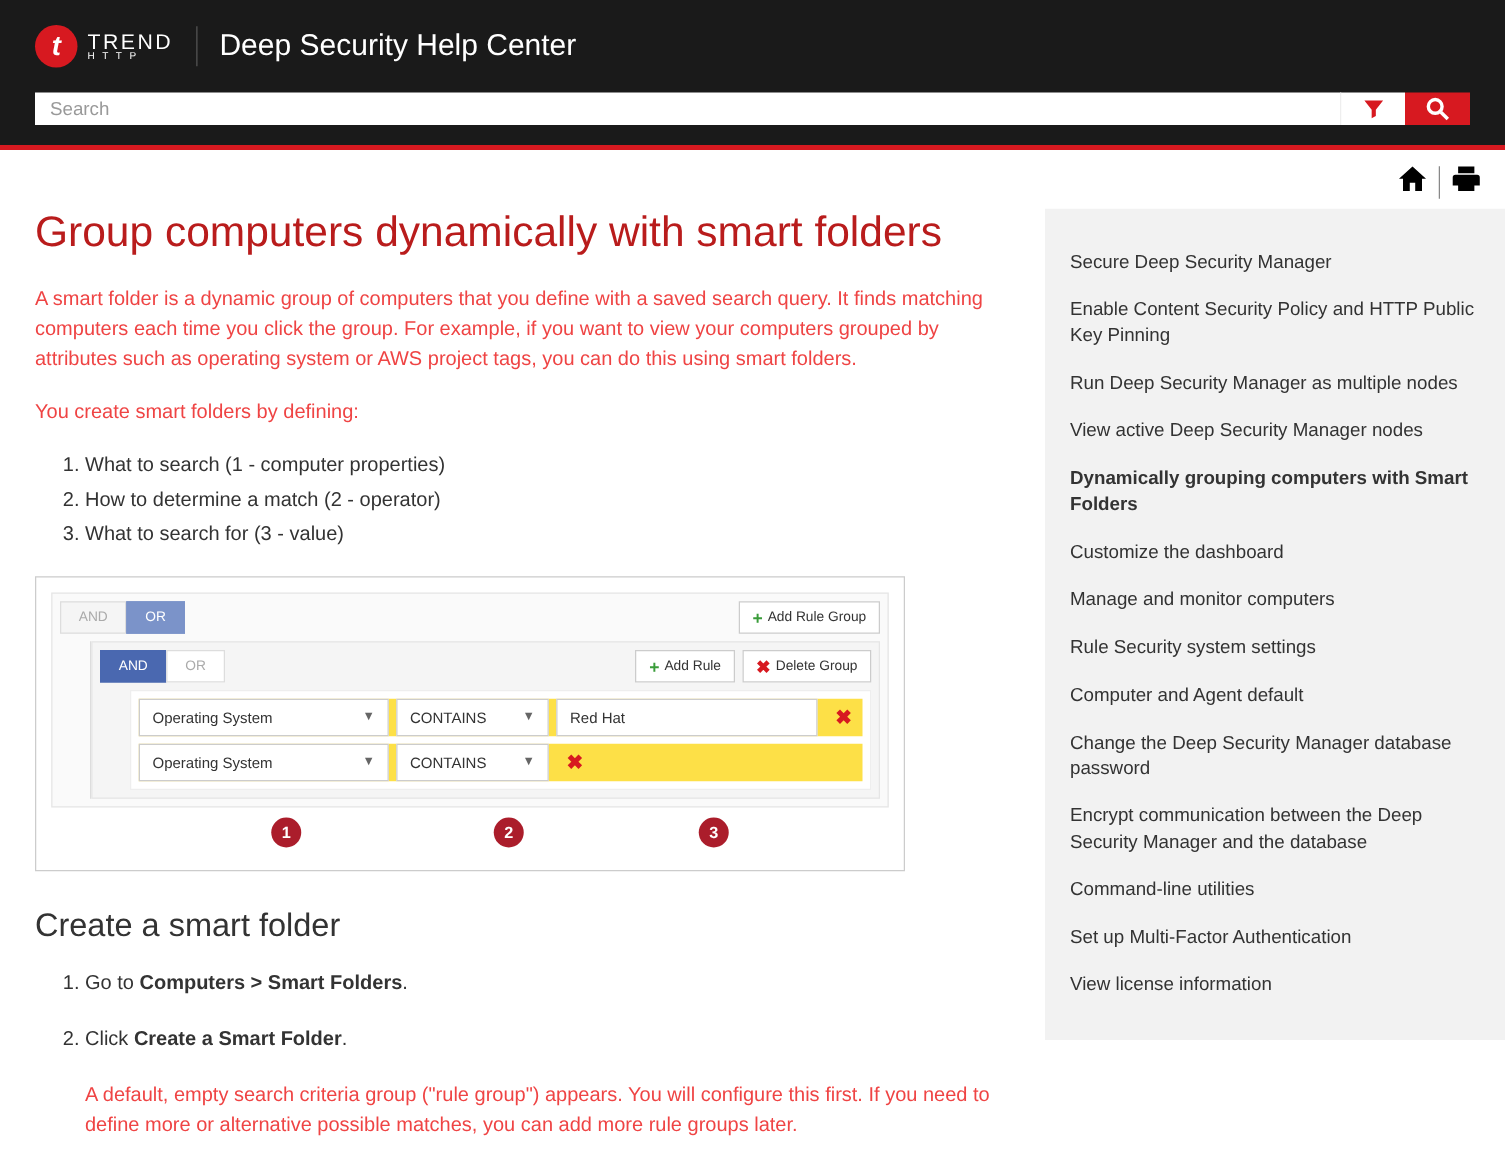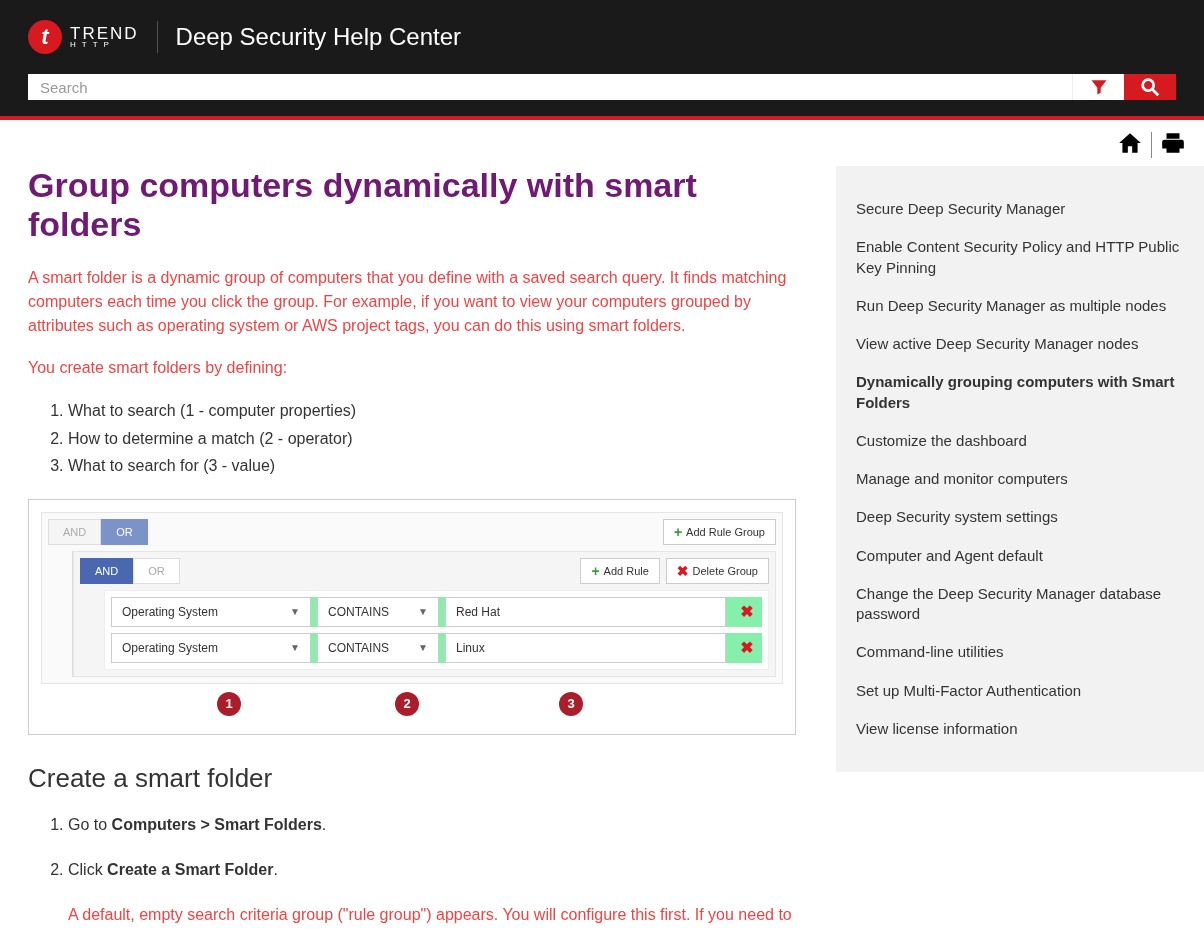--- a/index.html
+++ b/index.html
@@ -32,46 +32,46 @@
   .util-row { display: flex; justify-content: flex-end; gap: 8px; padding: 10px 18px 0 0; align-items: center; }
   .util-sep { width: 1px; height: 26px; background: #888; }
   
   
   .layout { display: flex; gap: 30px; padding: 6px 0 30px 28px; align-items: flex-start; }
   .content { flex: 1; min-width: 0; }
   .sidebar { width: 368px; background: #f2f2f2; padding: 24px 20px; font-size: 15px; }
   .sidebar-item { color: #333; padding: 9px 0; cursor: pointer; line-height: 1.35; }
   .sidebar-item.active { font-weight: bold; }
   
-  h1.page-title { font-size: 34px; font-weight: 700; color: #701a75; margin-bottom: 22px; }
+  h1.page-title { font-size: 34px; font-weight: 400; color: #b91c1c; margin-bottom: 22px; }
   .content p { font-size: 16px; line-height: 1.5; color: #ef4444; margin-bottom: 18px; }
   .content ol { padding-left: 40px; margin-bottom: 20px; }
   .content ol li { font-size: 16px; line-height: 1.6; color: #333; margin-bottom: 2px; }
   .content ol.steps li { margin-bottom: 20px; }
   
   
-  .rule-figure { border: 1px solid #ccc; padding: 12px; width: 768px; margin-bottom: 28px; position: relative; font-size: 12px; }
+  .rule-figure { border: 1px solid #ccc; padding: 12px; width: 696px; margin-bottom: 28px; position: relative; font-size: 12px; }
   .outer-group { background: #fafafa; border: 1px solid #e5e5e5; padding: 6px; }
   .og-head { display: flex; justify-content: space-between; align-items: center; margin-bottom: 6px; }
   .logic-toggle { display: flex; }
   .logic-btn { padding: 6px 14px; font-size: 11px; border: 1px solid #ddd; cursor: pointer; background: #fff; color: #aaa; }
   .logic-btn.greyed { background: #f5f5f5; }
   .logic-btn.blue { background: #7b93c9; color: #fff; border-color: #7b93c9; }
   .logic-btn.darkblue { background: #4a68b0; color: #fff; border-color: #4a68b0; }
   .mini-btn { display: inline-flex; align-items: center; gap: 4px; padding: 5px 10px; border: 1px solid #ccc; background: #fff; font-size: 11px; cursor: pointer; color: #333; }
   .plus { color: #3a9c3a; font-weight: bold; font-size: 14px; line-height: 1; }
   .xred { color: #d71920; font-weight: bold; font-size: 14px; line-height: 1; }
   
   .inner-block { margin-left: 24px; border-left: 1px solid #ddd; padding-left: 0; position: relative; }
   .inner-group { background: #f5f5f5; border: 1px solid #e5e5e5; padding: 6px; }
   .ig-head { display: flex; justify-content: space-between; align-items: center; margin-bottom: 6px; }
   .ig-head-actions { display: flex; gap: 6px; }
   
   .rules-area { background:#fff; border:1px solid #eee; padding:6px; margin-left: 24px; }
-  .rule-row { display: flex; gap: 6px; align-items: center; margin-bottom: 6px; background:#86efac; }
+  .rule-row { display: flex; gap: 6px; align-items: center; margin-bottom: 6px; background:#fde047; }
   .rule-row:last-child { margin-bottom: 0; }
   .sel { flex: 0 0 auto; border: 1px solid #ccc; background: #fff; padding: 7px 10px; display: flex; justify-content: space-between; align-items: center; font-size: 12px; color:#333; }
   .sel.w1 { width: 200px; }
   .sel.w2 { width: 122px; }
   .txt { flex: 1; border: 1px solid #ccc; padding: 7px 10px; font-size: 12px; background: #fff; color:#333; width: 180px; }
   .del-rule { width: 30px; height: 30px; display: flex; align-items: center; justify-content: center; color: #d71920; font-weight: bold; font-size: 16px; cursor: pointer; }
   .caret { font-size: 10px; color:#666; }
   
   .bubbles { position: relative; height: 30px; margin-top: 8px; }
   .bubble { position: absolute; width: 24px; height: 24px; border-radius: 50%; background: #ab1d2b; color:#fff; display:flex; align-items:center; justify-content:center; font-size:13px; font-weight:bold; top:0; }
@@ -187,21 +187,20 @@
               </div>
               <div class="rule-row">
                 <div class="sel w1">
                     <span>Operating System</span>
                     <span class="caret">▼</span>
                   </div>
                 <div class="sel w2">
                     <span>CONTAINS</span>
                     <span class="caret">▼</span>
                   </div>
-                <div class="txt">Linux</div>
                 <div class="del-rule">
                     <span>✖</span>
                   </div>
               </div>
             </div>
           </div>
         </div>
       </div>
       <div class="bubbles">
         <div class="bubble b1">1</div>
@@ -223,20 +222,21 @@
   </div>
 
   <div class="sidebar">
     <div class="sidebar-item">Secure Deep Security Manager</div>
     <div class="sidebar-item">Enable Content Security Policy and HTTP Public Key Pinning</div>
     <div class="sidebar-item">Run Deep Security Manager as multiple nodes</div>
     <div class="sidebar-item">View active Deep Security Manager nodes</div>
     <div class="sidebar-item active">Dynamically grouping computers with Smart Folders</div>
     <div class="sidebar-item">Customize the dashboard</div>
     <div class="sidebar-item">Manage and monitor computers</div>
-    <div class="sidebar-item">Deep Security system settings</div>
+    <div class="sidebar-item">Rule Security system settings</div>
     <div class="sidebar-item">Computer and Agent default</div>
     <div class="sidebar-item">Change the Deep Security Manager database password</div>
+    <div class="sidebar-item">Encrypt communication between the Deep Security Manager and the database</div>
     <div class="sidebar-item">Command-line utilities</div>
     <div class="sidebar-item">Set up Multi-Factor Authentication</div>
     <div class="sidebar-item">View license information</div>
   </div>
 </div>
 
 </body></html>

